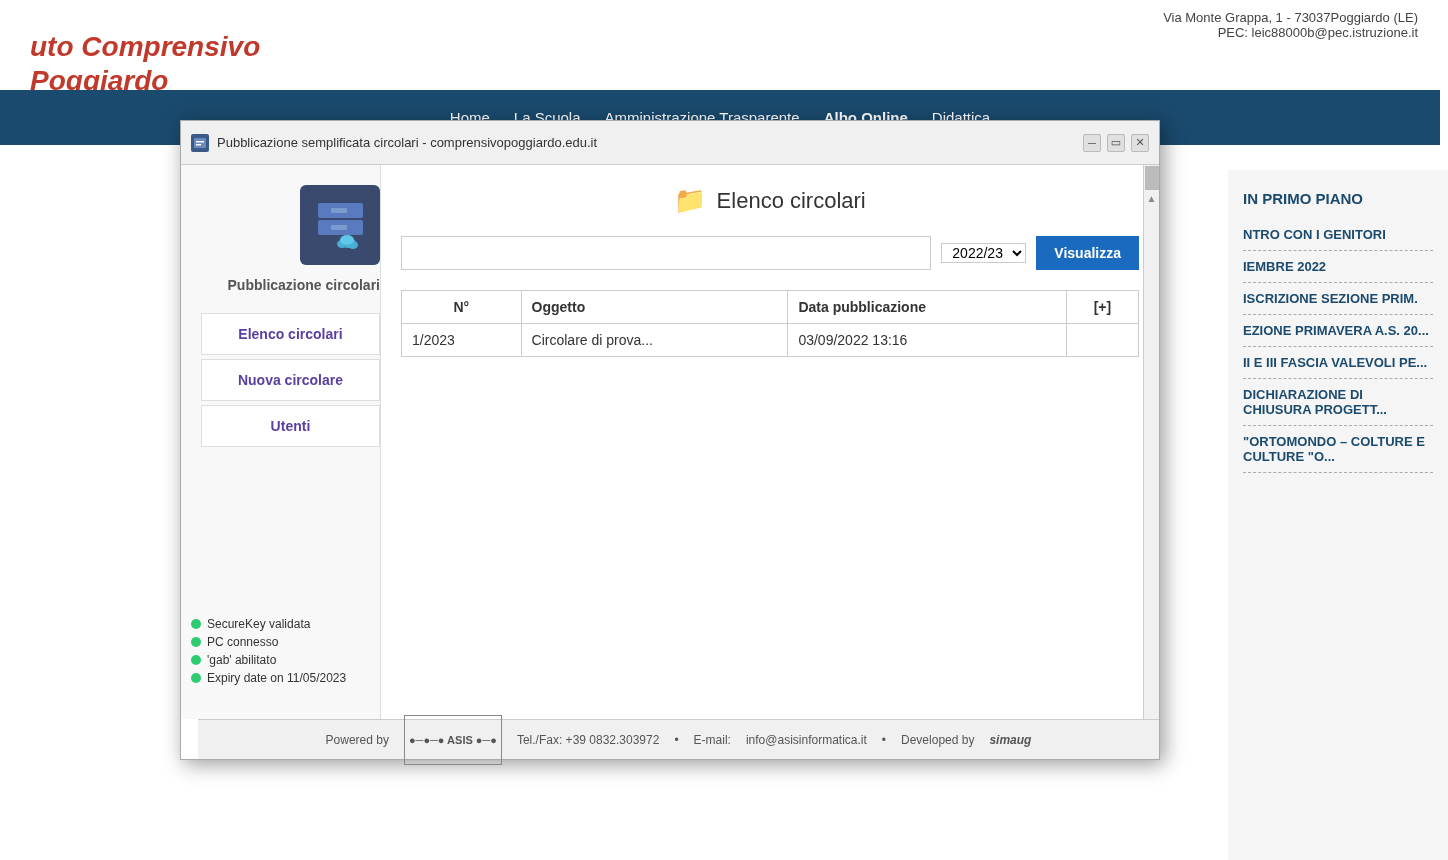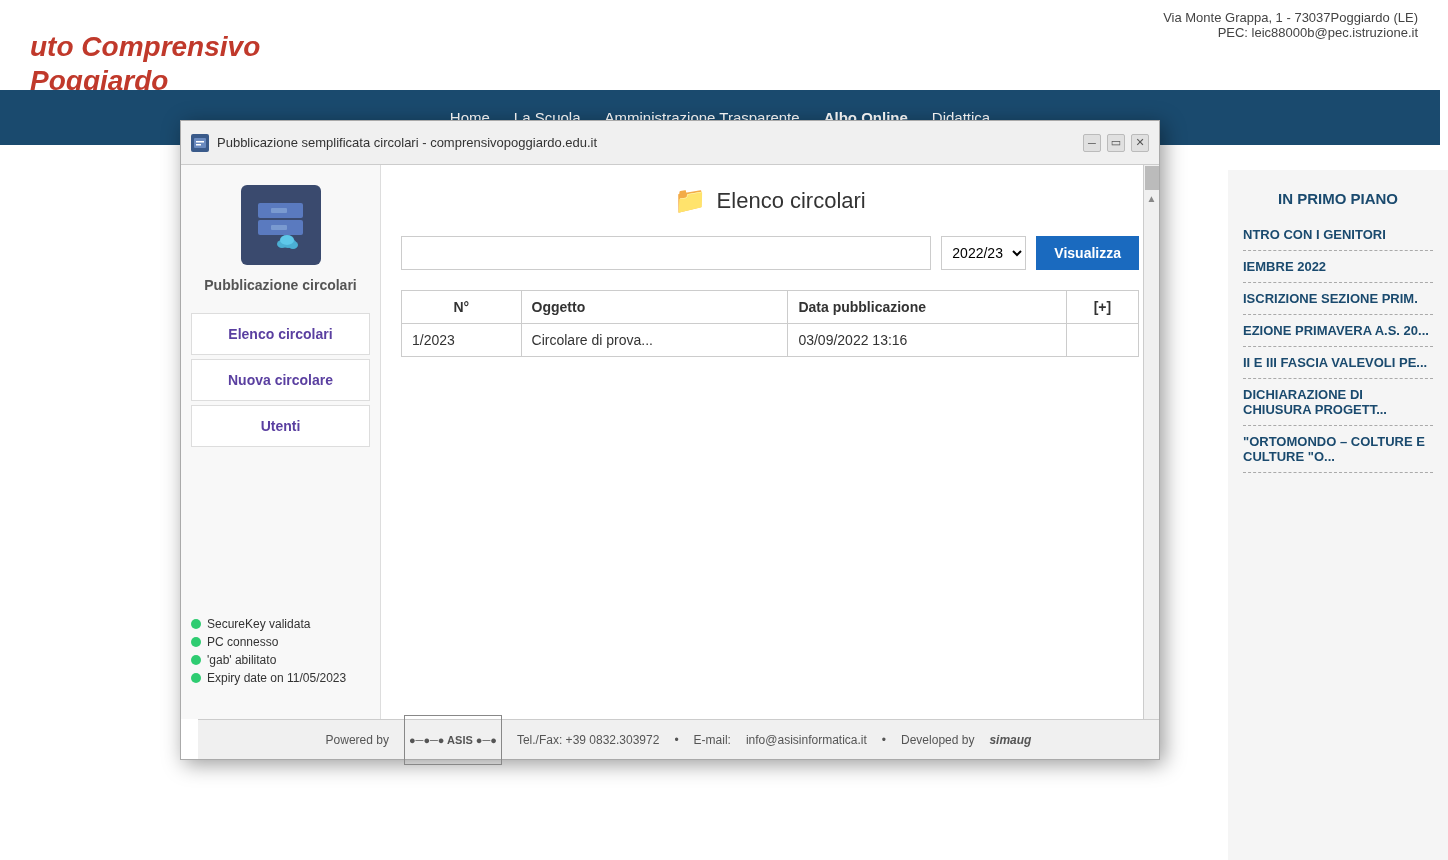--- a/index.html
+++ b/index.html
@@ -81,21 +81,20 @@
       bottom: 0;
       background: #f5f5f5;
       padding: 20px 15px;
     }
 
     .bg-sidebar-title {
       color: #1a4a6e;
       font-weight: bold;
       font-size: 15px;
       margin-bottom: 12px;
-      text-align: center;
     }
 
     .bg-sidebar-item {
       color: #1a4a6e;
       font-size: 13px;
       border-bottom: 1px dashed #aaa;
       padding: 8px 0;
       font-weight: 600;
     }
 
@@ -178,21 +177,21 @@
       overflow: hidden;
     }
 
     
     .modal-sidebar {
       width: 200px;
       background: #f8f8f8;
       border-right: 1px solid #ddd;
       display: flex;
       flex-direction: column;
-      align-items: center;
+      align-items: flex-end;
       padding: 20px 0;
       flex-shrink: 0;
     }
 
     .modal-sidebar-icon {
       width: 80px;
       height: 80px;
       background: #3a4a6e;
       border-radius: 6px;
       display: flex;
@@ -280,21 +279,21 @@
     .search-input {
       flex: 1;
       height: 34px;
       border: 1px solid #ccc;
       padding: 0 8px;
       font-size: 14px;
       outline: none;
     }
 
     .year-select {
-      height: 34px;
+      height: 20px;
       border: 1px solid #ccc;
       padding: 0 6px;
       font-size: 14px;
       background: #fff;
       cursor: pointer;
     }
 
     .visualizza-btn {
       height: 34px;
       padding: 0 18px;

